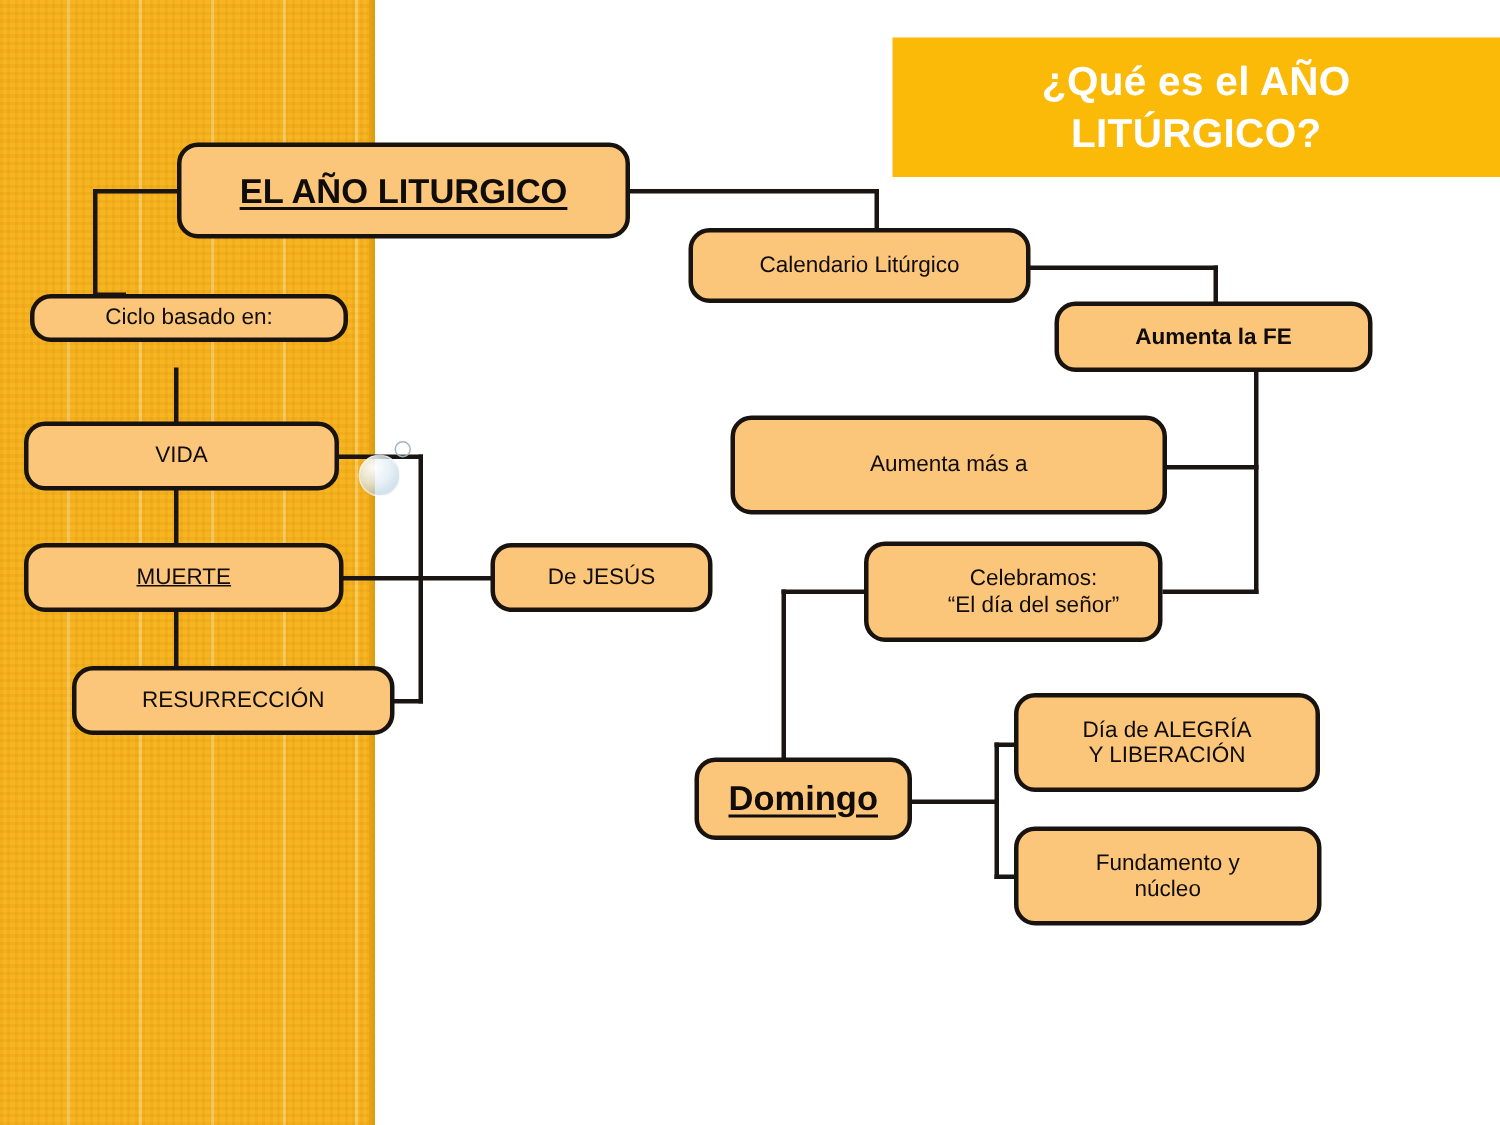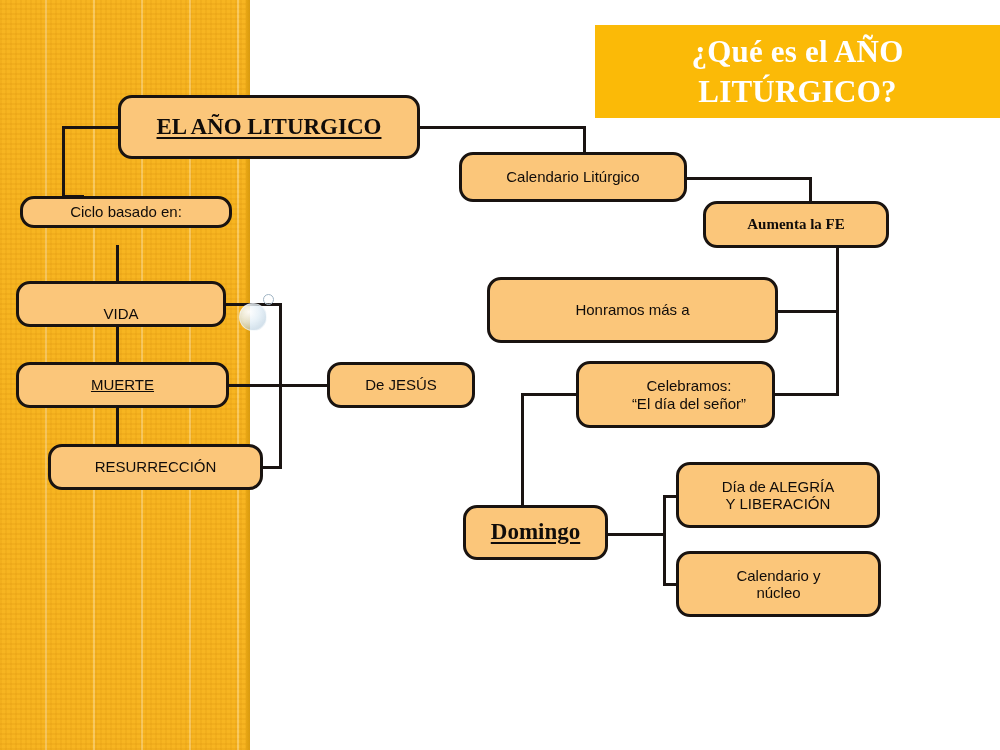--- a/index.html
+++ b/index.html
@@ -60,26 +60,25 @@
     width: 405px;
     height: 93px;
     background: #FBBA07;
     display: flex;
     align-items: center;
     justify-content: center;
     text-align: center;
   }
   #title-banner .txt {
     color: #ffffff;
-    font-size: 31px;
+    font-size: 27px;
     font-weight: bold;
     line-height: 1.28;
     letter-spacing: 0.2px;
     padding: 0 14px;
-    font-family: Liberation Serif, serif;
   }
 
   
   .ln {
     position: absolute;
     background: #1a1412;
   }
   .lnh { height: 3px; }
   .lnv { width: 3px; }
 
@@ -95,21 +94,21 @@
     justify-content: center;
     text-align: center;
     color: #100c0a;
     font-size: 15px;
     line-height: 1.16;
     padding: 2px 10px;
     z-index: 4;
   }
   .node .t { display: block; width: 100%; }
   .node.big { font-size: 23px; }
-  .node.bold .t { font-weight: bold; font-family: Liberation Serif, serif; }
+  .node.bold .t { font-weight: bold; }
   .node.ul .t { text-decoration: underline; text-underline-offset: 3px; }
 
   
   #bubble-big {
     position: absolute;
     left: 239px;
     top: 303px;
     width: 26px;
     height: 26px;
     border-radius: 50%;
@@ -186,47 +185,47 @@
   <div id="bubble-small"></div>
 
   <div class="node big bold ul" style="left:118px; top:95px; width:302px; height:64px;">
     <span class="t">EL AÑO LITURGICO</span>
   </div>
 
   <div class="node" style="left:20px; top:196px; width:212px; height:32px;">
     <span class="t">Ciclo basado en:</span>
   </div>
 
-  <div class="node" style="left:16px; top:281px; width:210px; height:46px;align-items:flex-end;">
+  <div class="node" style="left:16px; top:281px; width:210px; height:46px;">
     <span class="t">VIDA</span>
   </div>
 
   <div class="node" style="left:16px; top:362px; width:213px; height:46px;text-decoration:underline;">
     <span class="t">MUERTE</span>
   </div>
 
   <div class="node" style="left:16px; top:444px; width:215px; height:46px;margin-left:32px;">
     <span class="t">RESURRECCIÓN</span>
   </div>
 
   <div class="node" style="left:327px; top:362px; width:148px; height:46px;">
     <span class="t">De JESÚS</span>
   </div>
 
   <div class="node" style="left:459px; top:152px; width:228px; height:50px;">
     <span class="t">Calendario Litúrgico</span>
   </div>
 
-  <div class="node bold" style="left:703px; top:201px; width:186px; height:47px;">
+  <div class="node bold" style="left:703px; top:201px; width:212px; height:47px;">
     <span class="t">Aumenta la FE</span>
   </div>
 
   <div class="node" style="left:487px; top:277px; width:291px; height:66px;">
     <span class="t">
-      <span>Honramos más a</span><br>
+      <span>Aumenta más a</span><br>
     </span>
   </div>
 
   <div class="node" style="left:576px; top:361px; width:199px; height:67px;padding-left:37px;">
     <span class="t">
       <span>Celebramos:</span><br>
       <span>“El día del señor”</span>
     </span>
   </div>
 
@@ -236,18 +235,18 @@
 
   <div class="node" style="left:676px; top:462px; width:204px; height:66px;">
     <span class="t">
       <span>Día de ALEGRÍA</span><br>
       <span>Y LIBERACIÓN</span>
     </span>
   </div>
 
   <div class="node" style="left:676px; top:551px; width:205px; height:66px;">
     <span class="t">
-      <span>Calendario y</span><br>
+      <span>Fundamento y</span><br>
       <span>núcleo</span>
     </span>
   </div>
 
 </div>
 
 </body></html>

